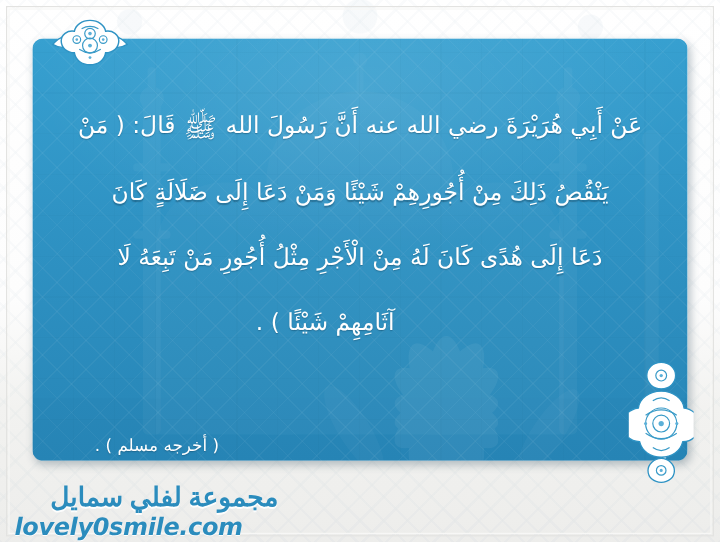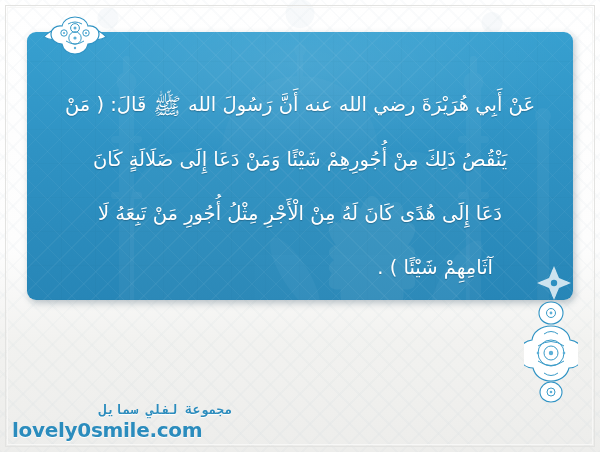--- a/index.html
+++ b/index.html
@@ -52,21 +52,21 @@
     border: 1px solid #f7f7f6;
     pointer-events: none;
   }
 
   
   .panel {
     position: absolute;
     left: 27px;
     top: 32px;
     width: 546px;
-    height: 268px;
+    height: 352px;
     border-radius: 9px;
     background:
       radial-gradient(ellipse 70% 55% at 50% 12%, rgba(255,255,255,.10) 0%, rgba(255,255,255,0) 70%),
       linear-gradient(180deg, #37a0d0 0%, #2f93c4 42%, #2b8cbd 72%, #2786b7 100%);
     box-shadow: 2px 3px 7px rgba(40,70,90,.30);
     overflow: hidden;
   }
 
   
   .panel-geo {
@@ -116,21 +116,21 @@
     text-shadow: 0 1px 1px rgba(20,70,100,.45);
     white-space: nowrap;
   }
   .line {
     display: block;
     white-space: nowrap;
     unicode-bidi: isolate;
   }
   .line.last {
     padding-right: 0;
-    text-align: right;
+    text-align: center;
     direction: rtl;
   }
   .line.last .seg { margin-right: 58px; }
 
   .salla {
     display: inline-block;
     font-size: 23px;
     vertical-align: -3px;
     margin: 0 7px;
   }
@@ -172,34 +172,35 @@
     position: absolute;
     left: 12px;
     top: 404px;
     width: 220px;
     height: 44px;
     line-height: 1;
   }
   .logo-ar {
     display: block;
     direction: rtl;
-    font-family: Liberation Mono, monospace;
-    font-size: 13px;
+    font-family: Liberation Serif, serif;
+    font-size: 22px;
     font-weight: bold;
     color: #2b8cbd;
     letter-spacing: .5px;
     text-shadow: 0 1px 0 rgba(255,255,255,.9);
     white-space: nowrap;
   }
   .logo-en {
     display: block;
     margin-top: 3px;
     font-family: "DejaVu Sans", sans-serif;
     font-size: 20px;
     font-weight: bold;
+    font-style: italic;
     color: #2b8cbd;
     letter-spacing: -.3px;
     text-shadow: 0 1px 0 rgba(255,255,255,.9);
     white-space: nowrap;
   }
 </style>
 </head>
 <body>
 
 <div class="card">
@@ -264,20 +265,21 @@
     <div class="text-body">
 
       <span class="line"><span>عَنْ أَبِي هُرَيْرَةَ رضي الله عنه أَنَّ رَسُولَ الله</span><span class="salla">ﷺ</span><span>قَالَ: ( مَنْ</span></span>
 
       <span class="line">يَنْقُصُ ذَلِكَ مِنْ أُجُورِهِمْ شَيْئًا وَمَنْ دَعَا إِلَى ضَلَالَةٍ كَانَ</span>
       <span class="line">دَعَا إِلَى هُدًى كَانَ لَهُ مِنْ الْأَجْرِ مِثْلُ أُجُورِ مَنْ تَبِعَهُ لَا</span>
 
       <span class="line last"><span class="seg">آثَامِهِمْ شَيْئًا ) .</span></span>
     </div>
 
+    <div class="attribution">( أخرجه مسلم ) .</div>
 
     <svg style="position:absolute;right:-4px;bottom:-6px;width:46px;height:46px;opacity:.85" viewBox="0 0 46 46">
       <g fill="#ffffff" opacity="0.9">
         <path d="M23 6 l5 12 12 5 -12 5 -5 12 -5 -12 -12 -5 12 -5 z"></path>
         <circle cx="23" cy="23" r="3.2" fill="#2f93c4"></circle>
         <circle cx="23" cy="11" r="1.7"></circle>
         <circle cx="23" cy="35" r="1.7"></circle>
         <circle cx="11" cy="23" r="1.7"></circle>
         <circle cx="35" cy="23" r="1.7"></circle>
       </g>

